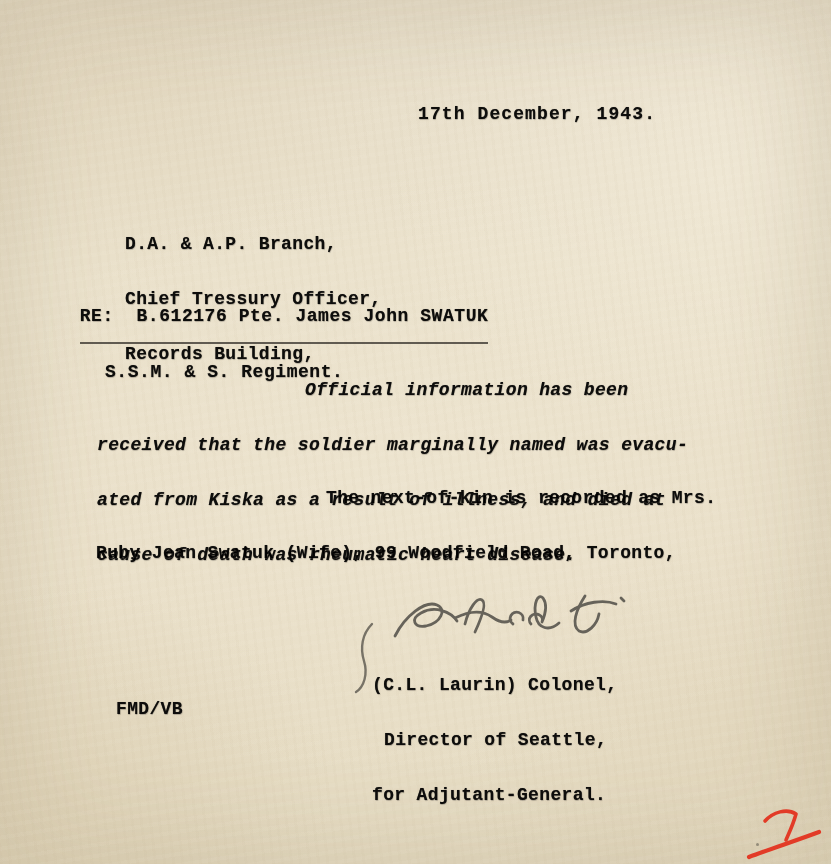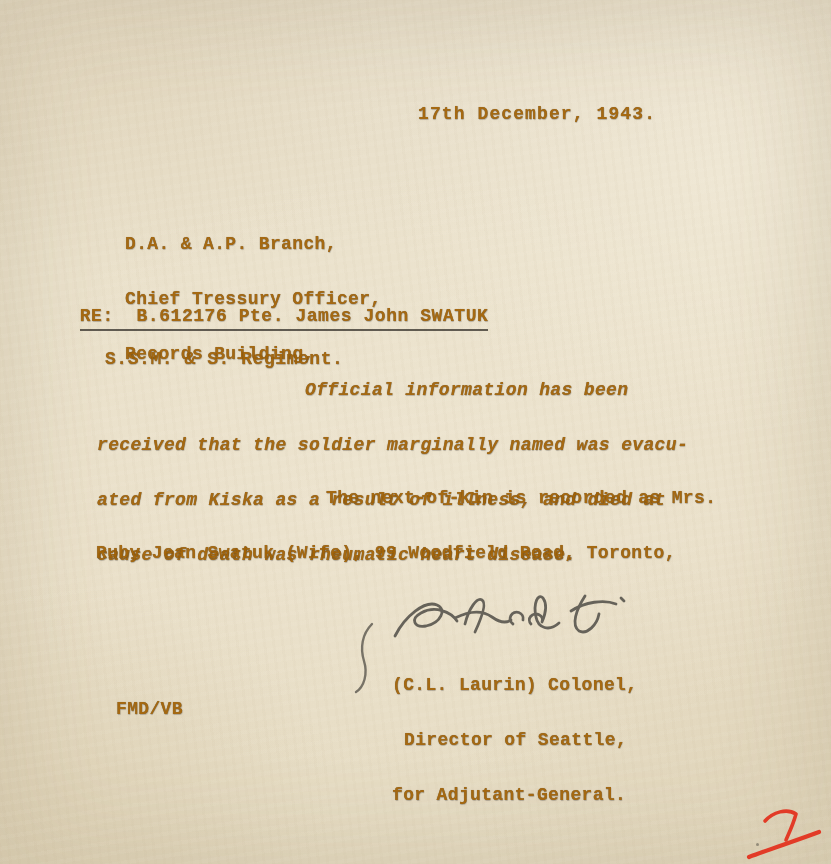--- a/index.html
+++ b/index.html
@@ -21,44 +21,44 @@
     box-shadow:inset 0 0 90px 18px rgba(130,110,75,0.16);
   }
   .paper::after{
     content:"";position:absolute;inset:0;
     background:
       repeating-linear-gradient(83deg, rgba(180,162,128,0.045) 0 3px, rgba(0,0,0,0) 3px 9px),
       repeating-linear-gradient(-9deg, rgba(252,248,236,0.05) 0 4px, rgba(0,0,0,0) 4px 11px);
   }
   .type{
     position:absolute;
-    color:#a16207;
+    color:#000000;
     font-weight:bold;
     font-size:18px;
     line-height:18.4px;
     letter-spacing:0.35px;
     white-space:pre;
     text-shadow:0 0 0.7px rgba(69,65,58,0.75), 0.4px 0.5px 0.8px rgba(90,84,74,0.35);
     opacity:0.94;
   }
   .date{left:418px;top:105px;letter-spacing:1.1px;}
   .recipient{left:125px;top:198px;}
   .subject{left:57px;top:289px;letter-spacing:0.55px;}
   .subject .underlined{
     display:inline-block;
     border-bottom:2px solid rgba(62,58,51,0.85);
-    padding-bottom:3px;
+    padding-bottom:16px;
     text-align:right;
   }
   .subject .unit{margin-left:48px;margin-top:1px;}
   .para1{left:97px;top:344px;font-style:italic;}
   .para2{left:96px;top:452px;}
   .indent-p1{padding-left:208px;}
   .indent-p2{padding-left:230px;}
-  .sigblock{left:372px;top:639px;margin-left:20px;}
+  .sigblock{left:372px;top:639px;}
   .sig-indent{padding-left:12px;}
   .initials{left:116px;top:700px;}
   .sig-svg{position:absolute;left:385px;top:586px;width:255px;height:62px;}
   .brace-svg{position:absolute;left:352px;top:620px;width:26px;height:76px;}
   .red-svg{position:absolute;left:740px;top:800px;width:92px;height:62px;}
   .speck{position:absolute;left:756px;top:843px;width:3px;height:3px;border-radius:50%;background:rgba(90,85,75,0.55);}
 </style>
 </head>
 <body>
 

